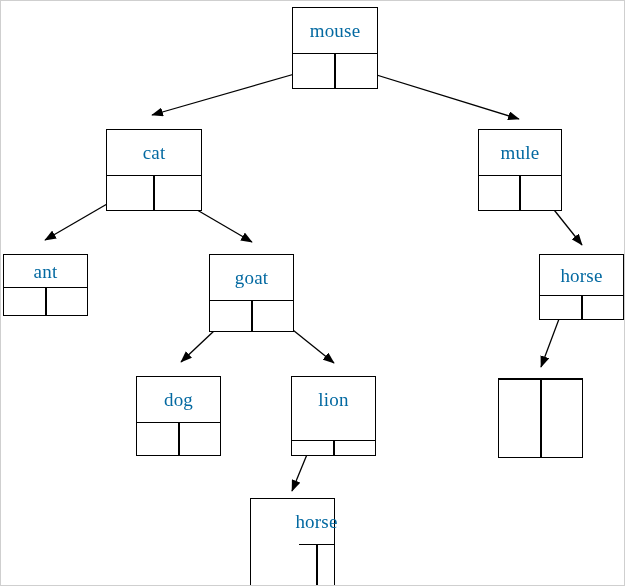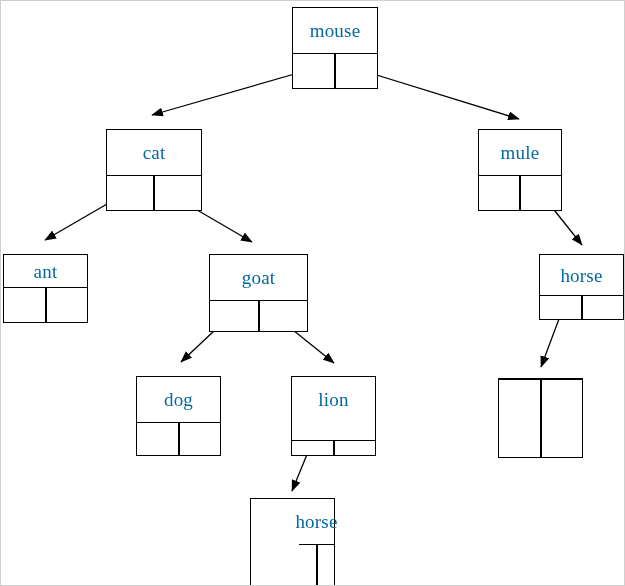--- a/index.html
+++ b/index.html
@@ -97,28 +97,28 @@
           <div class="ptr right"></div>
         </div>
       </div>
       <div class="node" style="left: 477px; top: 128px; width: 84px; height: 82px;">
         <div class="node-label" style="height: 45px;">mule</div>
         <div class="node-ptrs">
           <div class="ptr left"></div>
           <div class="ptr right"></div>
         </div>
       </div>
-      <div class="node" style="left: 2px; top: 253px; width: 85px; height: 69px;">
+      <div class="node" style="left: 2px; top: 253px; width: 85px; height: 62px;">
         <div class="node-label" style="height: 32px;">ant</div>
         <div class="node-ptrs">
           <div class="ptr left"></div>
           <div class="ptr right"></div>
         </div>
       </div>
-      <div class="node" style="left: 208px; top: 253px; width: 99px; height: 78px;">
+      <div class="node" style="left: 208px; top: 253px; width: 85px; height: 78px;">
         <div class="node-label" style="height: 45px;">goat</div>
         <div class="node-ptrs">
           <div class="ptr left"></div>
           <div class="ptr right"></div>
         </div>
       </div>
       <div class="node" style="left: 538px; top: 253px; width: 85px; height: 66px;">
         <div class="node-label" style="height: 40px;">horse</div>
         <div class="node-ptrs">
           <div class="ptr left"></div>

